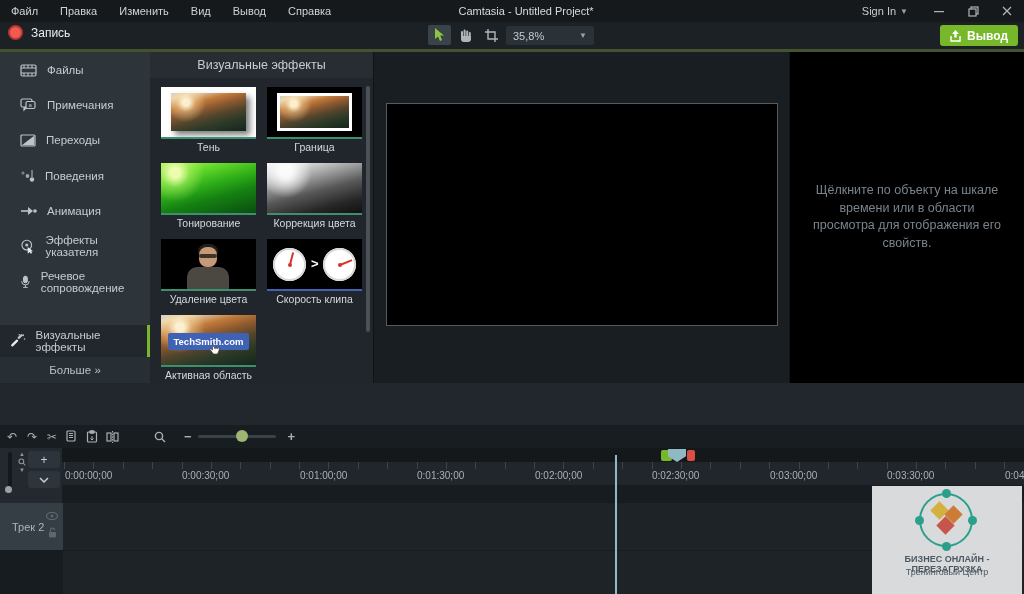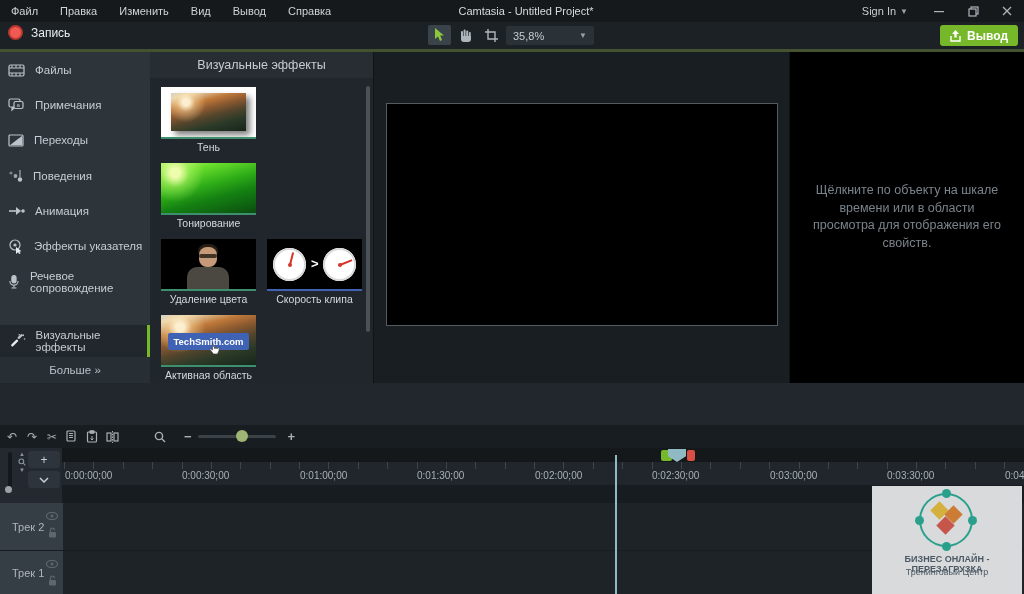--- a/index.html
+++ b/index.html
@@ -29,21 +29,21 @@
   .zoom-dd{position:absolute;left:506px;top:4px;width:88px;height:19px;background:#2b3237;border-radius:2px;
            display:flex;align-items:center;font-size:11px;color:#c3cad0;padding:0 7px;box-sizing:border-box;}
   .zoom-dd .caret{margin-left:auto;}
   .export-btn{position:absolute;right:6px;top:3px;height:21px;padding:0 10px;background:#76b82a;border-radius:3px;
               display:flex;align-items:center;gap:6px;font-size:12px;color:#fff;font-weight:bold;}
   .sep-green{position:absolute;left:0;top:49px;width:1024px;height:3px;background:#44522f;}
 
   
   .main{position:absolute;left:0;top:52px;width:1024px;height:331px;}
   .sidebar{position:absolute;left:0;top:0;width:150px;height:331px;background:#2d353b;}
-  .sb-item{position:absolute;left:0;width:150px;height:28px;display:flex;align-items:center;gap:10px;padding-left:8px;box-sizing:border-box;}
+  .sb-item{position:absolute;left:0;width:150px;height:28px;display:flex;align-items:center;gap:10px;padding-left:20px;box-sizing:border-box;}
   .sb-label{font-size:11.5px;color:#c6cdd2;}
   .sb-sel{position:absolute;left:0;top:273px;width:150px;height:32px;background:#21272c;display:flex;align-items:center;gap:10px;padding-left:10px;box-sizing:border-box;}
   .sb-sel-bar{position:absolute;right:0;top:0;width:3px;height:32px;background:#76b82a;}
   .sb-more{position:absolute;left:0;top:305px;width:150px;height:26px;background:#272e34;
            display:flex;align-items:center;justify-content:center;font-size:11.5px;color:#b9c0c6;}
 
   .effects{position:absolute;left:150px;top:0;width:223px;height:331px;background:#20262b;}
   .fx-header{position:absolute;left:0;top:0;width:223px;height:26px;background:#272d33;
              display:flex;align-items:center;justify-content:center;font-size:12.5px;color:#c6ccd2;}
   .tile{position:absolute;width:95px;}
@@ -280,24 +280,34 @@
 
     <div class="effects">
       <div class="fx-header">Визуальные эффекты</div>
 
       <div class="tile" style="left:11px;top:35px">
         <div class="tile-img pad-white">
             <div class="inner ph-mtn"></div>
           </div>
         <div class="tile-label">Тень</div>
       </div>
+      <div class="tile" style="left:117px;top:35px">
+        <div class="tile-img pad-black">
+            <div class="inner ph-mtn"></div>
+          </div>
+        <div class="tile-label">Граница</div>
+      </div>
 
       <div class="tile" style="left:11px;top:111px">
         <div class="tile-img ph-green"></div>
         <div class="tile-label">Тонирование</div>
+      </div>
+      <div class="tile" style="left:117px;top:111px">
+        <div class="tile-img ph-bw"></div>
+        <div class="tile-label">Коррекция цвета</div>
       </div>
 
       <div class="tile" style="left:11px;top:187px">
         <div class="tile-img tile-black">
           <div class="person-hair"></div>
             <div class="person-head"></div>
             <div class="person-glasses"></div>
             <div class="person-body"></div>
         </div>
         <div class="tile-label">Удаление цвета</div>
@@ -440,31 +450,20 @@
           </svg>
         <svg class="track-lock" width="9" height="11" viewBox="0 0 9 11">
           <rect x="1" y="5" width="7" height="5.5" rx="1" fill="#5d676e"></rect>
             <path d="M2.5 5 V3.2 a2 2 0 0 1 4 0" fill="none" stroke="#5d676e" stroke-width="1.2"></path>
           </svg>
       </div>
     </div>
 
     <div class="track" style="top:103px;height:43px">
       <div class="track-lane"></div>
-      <div class="track-head">
-        <span class="track-label">Трек 1</span>
-        <svg class="track-eye" width="12" height="8" viewBox="0 0 12 8">
-          <ellipse cx="6" cy="4" rx="5.5" ry="3.5" fill="none" stroke="#5d676e" stroke-width="1.2"></ellipse>
-            <circle cx="6" cy="4" r="1.5" fill="#5d676e"></circle>
-          </svg>
-        <svg class="track-lock" width="9" height="11" viewBox="0 0 9 11">
-          <rect x="1" y="5" width="7" height="5.5" rx="1" fill="#5d676e"></rect>
-            <path d="M2.5 5 V3.2 a2 2 0 0 1 4 0" fill="none" stroke="#5d676e" stroke-width="1.2"></path>
-          </svg>
-      </div>
     </div>
 
     <div class="playhead-line"></div>
 
     <div class="watermark">
       <div class="wm-circle"></div>
       <div class="wm-dot" style="left:70px;top:3px"></div>
       <div class="wm-dot" style="left:70px;top:56px"></div>
       <div class="wm-dot" style="left:43px;top:30px"></div>
       <div class="wm-dot" style="left:96px;top:30px"></div>

